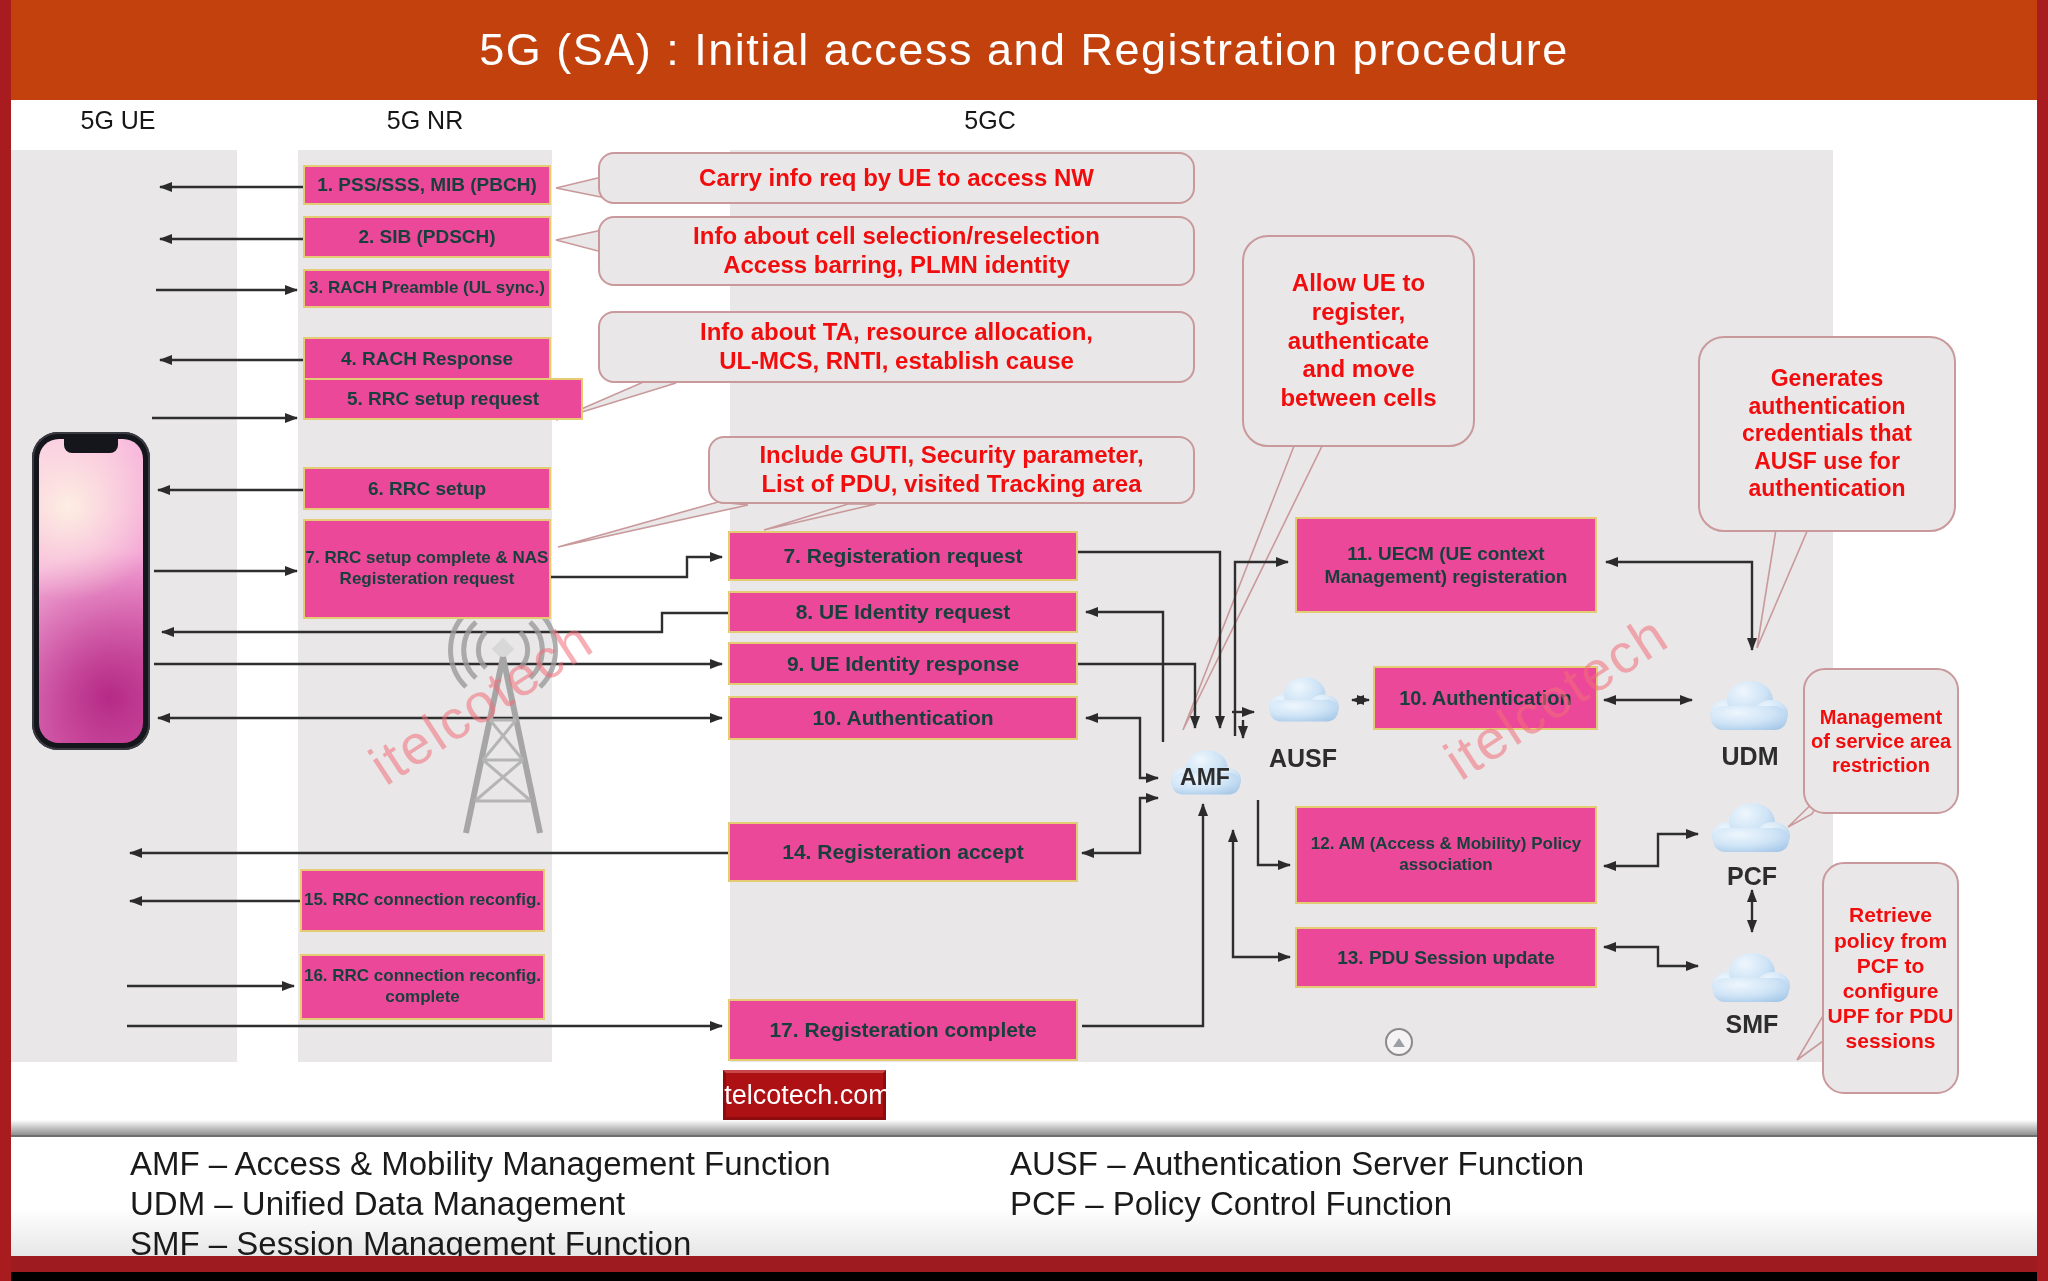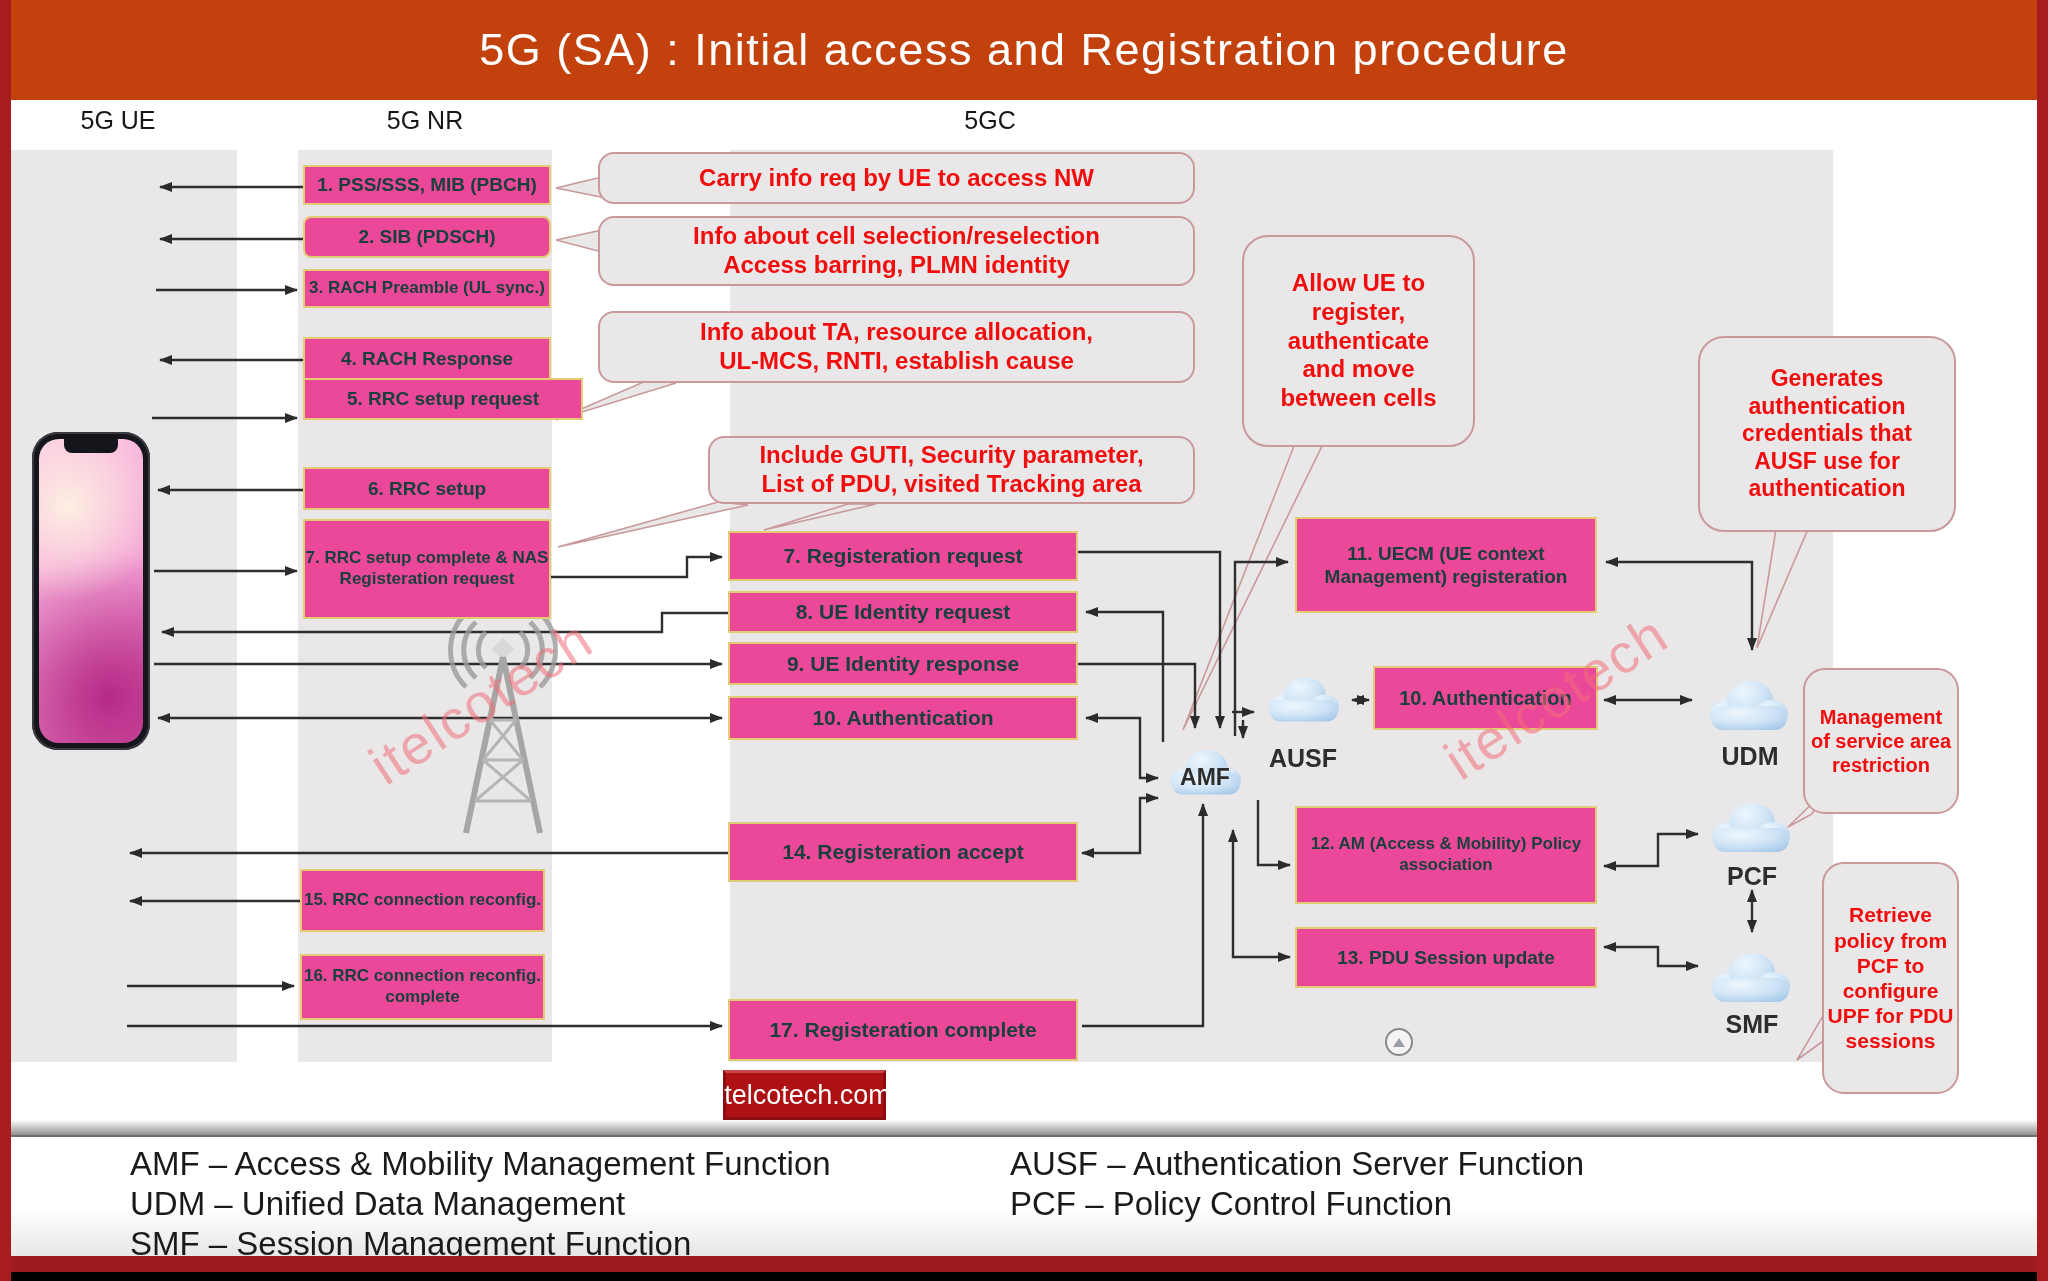--- a/index.html
+++ b/index.html
@@ -166,21 +166,21 @@
       <g transform="translate(1700,936)">
         <ellipse cx="30" cy="50" rx="18" ry="15"></ellipse>
           <ellipse cx="52" cy="36" rx="23" ry="19"></ellipse>
         <ellipse cx="73" cy="50" rx="17" ry="14"></ellipse>
           <rect x="13" y="42" width="76" height="24" rx="12"></rect>
       </g>
     </g>
   </svg>
 
   <div class="msg" style="left:303px;top:165px;width:248px;height:40px;font-size:19px;">1. PSS/SSS, MIB (PBCH)</div>
-  <div class="msg" style="left:303px;top:216px;width:248px;height:42px;font-size:19px;border-radius:8px;">2. SIB (PDSCH)</div>
+  <div class="msg" style="left:303px;top:216px;width:248px;height:42px;font-size:19px;">2. SIB (PDSCH)</div>
   <div class="msg" style="left:303px;top:269px;width:248px;height:39px;font-size:17px;">3. RACH Preamble (UL sync.)</div>
   <div class="msg" style="left:303px;top:337px;width:248px;height:43px;font-size:19px;">4. RACH Response</div>
   <div class="msg" style="left:303px;top:378px;width:280px;height:42px;font-size:19px;">5. RRC setup request</div>
   <div class="msg" style="left:303px;top:467px;width:248px;height:43px;font-size:19px;text-align:center;">6. RRC setup</div>
   <div class="msg" style="left:303px;top:519px;width:248px;height:100px;font-size:17px;">7. RRC setup complete &amp; NAS
 Registeration request</div>
   <div class="msg" style="left:300px;top:869px;width:245px;height:63px;font-size:17px;">15. RRC connection reconfig.</div>
   <div class="msg" style="left:300px;top:954px;width:245px;height:66px;font-size:17px;">16. RRC connection reconfig.
 complete</div>
 

